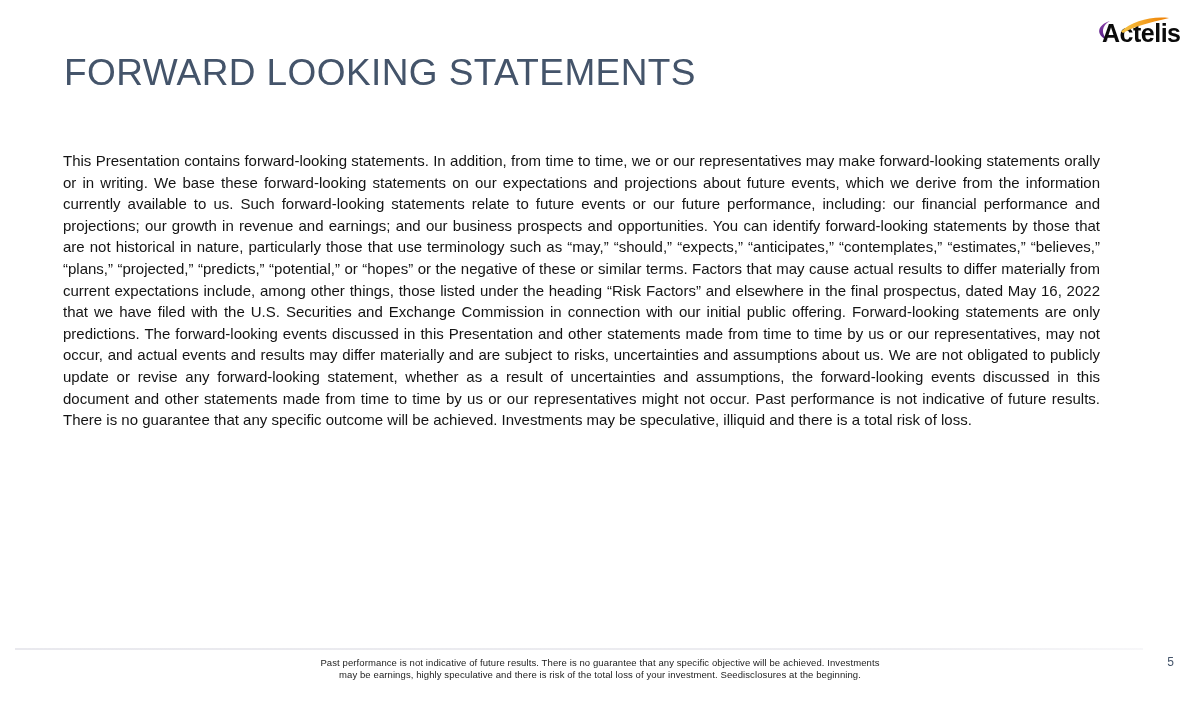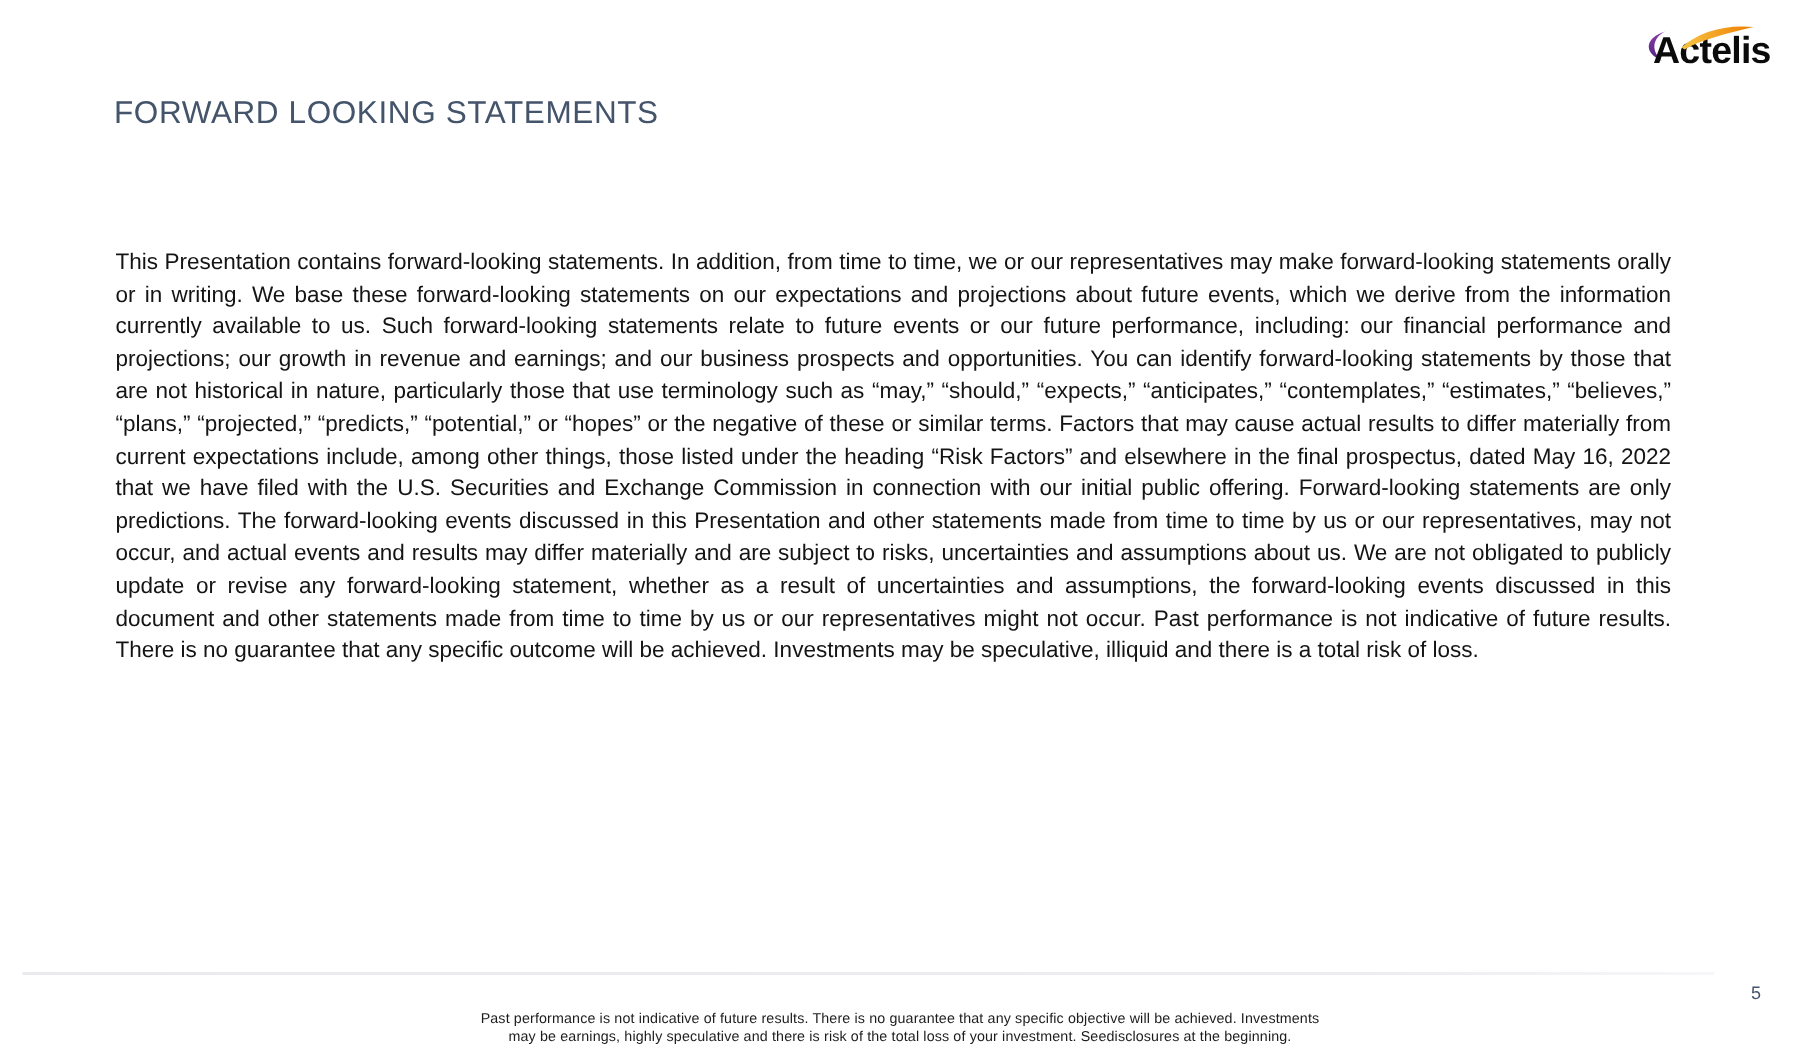--- a/index.html
+++ b/index.html
@@ -12,40 +12,40 @@
     width: 1200px;
     height: 708px;
     background: #ffffff;
     overflow: hidden;
     font-family: "Liberation Sans", sans-serif;
   }
   .slide-title {
     position: absolute;
     left: 64px;
     top: 52px;
-    margin: 12px;
-    font-size: 21px;
+    margin: 0;
+    font-size: 37px;
     font-weight: 400;
     letter-spacing: 0.4px;
     color: #44546a;
     white-space: nowrap;
   }
   .logo {
     position: absolute;
     top: 12px;
     right: 10px;
     width: 100px;
     height: 36px;
   }
   .body-text {
     position: absolute;
     left: 63px;
     top: 150px;
     width: 1037px;
-    margin: 14px;
+    margin: 0;
     font-size: 15px;
     line-height: 21.6px;
     text-align: justify;
     color: #141414;
   }
   .footer-divider {
     position: absolute;
     left: 15px;
     top: 648px;
     width: 1128px;
@@ -55,21 +55,20 @@
   .footer {
     position: absolute;
     left: 0;
     top: 657px;
     width: 1200px;
     text-align: center;
     font-size: 9.5px;
     line-height: 11.5px;
     color: #1c1c1c;
     letter-spacing: 0.1px;
-    margin-top: 17px;
   }
   .footer .line {
     display: block;
     margin: 0 auto;
     max-width: 680px;
   }
   .page-number {
     position: absolute;
     top: 655px;
     right: 26px;

